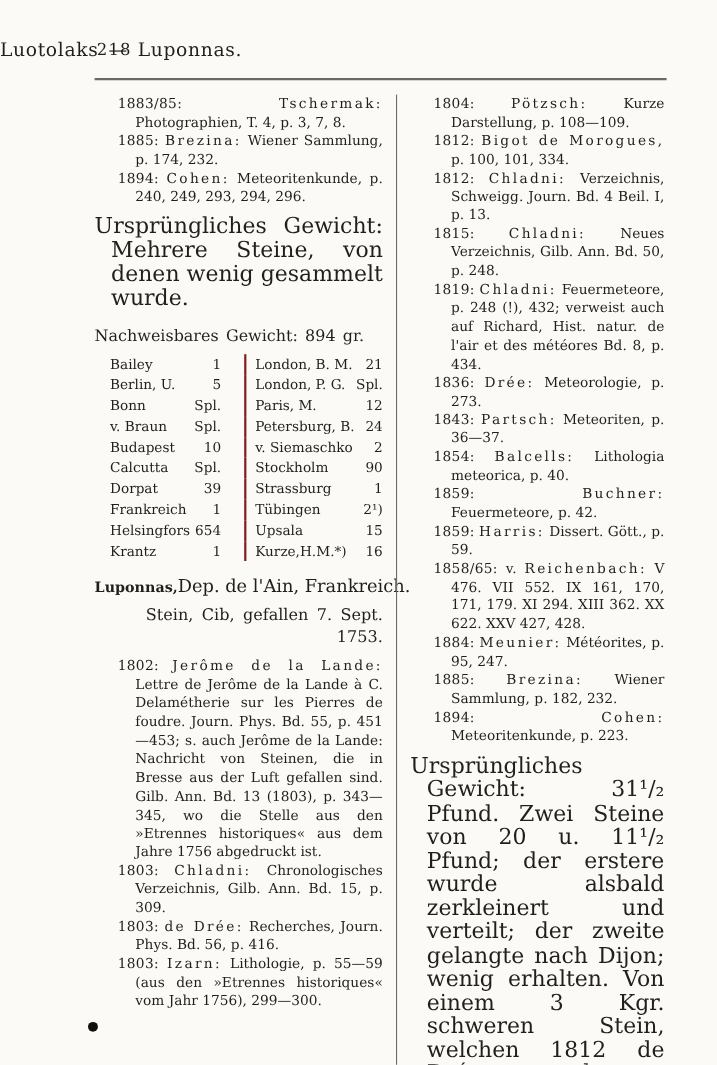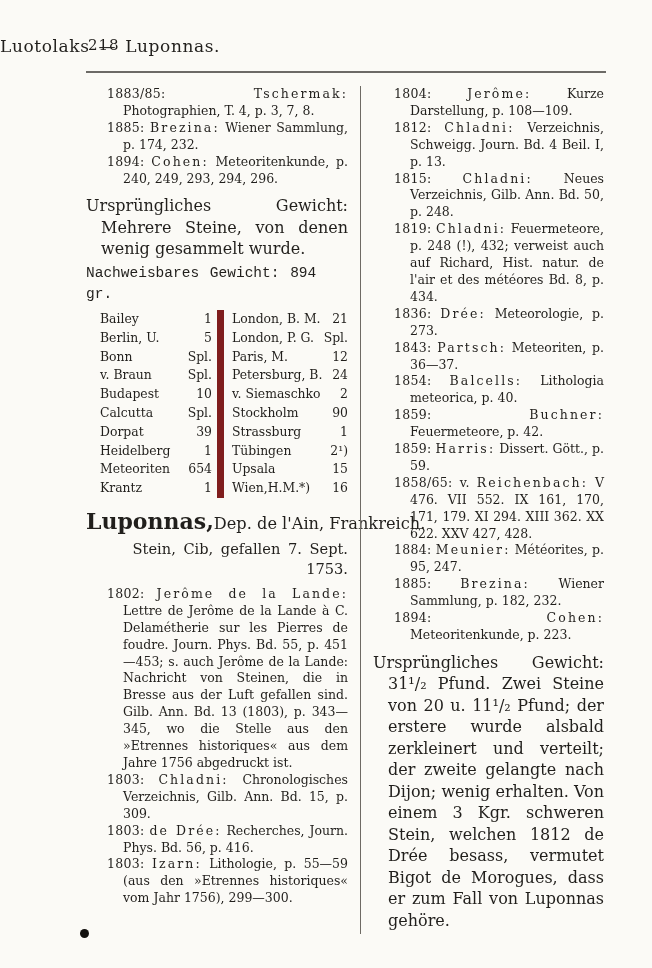--- a/index.html
+++ b/index.html
@@ -25,36 +25,36 @@
 
   p{margin:0;}
   .entry{
     font-size:12.5px;line-height:16.9px;text-align:justify;
     padding-left:37px;text-indent:-16px;
   }
   .sp{letter-spacing:2.1px;}
   .yr{letter-spacing:.3px;}
 
   .gewicht{
-    font-size:16px;line-height:21.5px;text-align:justify;
+    font-size:20px;line-height:21.5px;text-align:justify;
     padding-left:15px;text-indent:-15px;margin:8px 0 3px;
   }
-  .nachweis{font-size:14.5px;line-height:21px;margin:3px 0 5px;word-spacing:2px;font-family:Liberation Mono, monospace;}
+  .nachweis{font-size:14.5px;line-height:21px;margin:15px 0 5px;word-spacing:2px;}
 
   
   .dist-table{margin:3px 0 8px 14px;font-size:12.4px;}
   .trow{display:grid;grid-template-columns:1fr 1fr;line-height:18.8px;}
   .thalf{display:flex;justify-content:space-between;}
-  .thalf.first{padding-right:5px;border-right:7px solid #7f1d1d;align-items:flex-end;}
+  .thalf.first{padding-right:21px;border-right:2px solid #7f1d1d;align-items:flex-end;}
   .thalf.second{padding-left:8px;}
   .tval{text-align:right;white-space:nowrap;}
 
   
   .lp-heading{font-size:16.2px;line-height:22px;margin-top:12px;white-space:nowrap;}
-  .lp-heading .bold{font-weight:bold;font-size:22px;}
+  .lp-heading .bold{font-weight:bold;font-size:13px;}
   .lp-sub{text-align:right;font-size:14.6px;line-height:20px;margin:4px 0 7px;word-spacing:3px;}
   .ink-dot{position:absolute;left:80px;top:929px;width:9px;height:9px;border-radius:50%;background:#12100e;}
 </style>
 </head>
 <body>
 
 <div class="page">
 
   <div class="hdr">
     <span class="page-num">218</span>
@@ -152,47 +152,47 @@
               <span class="tval">39</span>
             </div>
             <div class="thalf second">
               <span>Strassburg</span>
               <span class="tval">1</span>
             </div>
           </div>
 
           <div class="trow">
             <div class="thalf first">
-              <span>Heidelberg</span>
+              <span>Frankreich</span>
               <span class="tval">1</span>
             </div>
             <div class="thalf second">
               <span>Tübingen</span>
               <span class="tval">2¹)</span>
             </div>
           </div>
 
           <div class="trow">
             <div class="thalf first">
-              <span>Meteoriten</span>
+              <span>Helsingfors</span>
               <span class="tval">654</span>
             </div>
             <div class="thalf second">
               <span>Upsala</span>
               <span class="tval">15</span>
             </div>
           </div>
 
           <div class="trow">
             <div class="thalf first">
               <span>Krantz</span>
               <span class="tval">1</span>
             </div>
             <div class="thalf second">
-              <span>Wien,H.M.*)</span>
+              <span>Kurze,H.M.*)</span>
               <span class="tval">16</span>
             </div>
           </div>
         </div>
 
       <p class="lp-heading"><span class="bold">Luponnas,</span><span>Dep. de l'Ain, Frankreich.</span></p>
       <p class="lp-sub">Stein, Cib, gefallen 7. Sept. 1753.</p>
 
       <div>
 
@@ -206,22 +206,23 @@
           <p class="entry"><span class="yr">1803:</span> <span class="sp">Izarn:</span> <span>Lithologie, p. 55—59 (aus den »Etrennes historiques« vom Jahr 1756), 299—300.</span></p>
         </div>
     </div>
 
     <div class="col-divider"></div>
 
     <div class="col">
 
       <div>
 
-          <p class="entry"><span class="yr">1804:</span> <span class="sp">Jerôme:</span> <span>Kurze Darstellung, p. 108—109.</span></p>
-
+          <p class="entry"><span class="yr">1804:</span> <span class="sp">Pötzsch:</span> <span>Kurze Darstellung, p. 108—109.</span></p>
+
+          <p class="entry"><span class="yr">1812:</span> <span class="sp">Bigot de Morogues,</span> <span>p. 100, 101, 334.</span></p>
 
           <p class="entry"><span class="yr">1812:</span> <span class="sp">Chladni:</span> <span>Verzeichnis, Schweigg. Journ. Bd. 4 Beil. I, p. 13.</span></p>
 
           <p class="entry"><span class="yr">1815:</span> <span class="sp">Chladni:</span> <span>Neues Verzeichnis, Gilb. Ann. Bd. 50, p. 248.</span></p>
 
           <p class="entry"><span class="yr">1819:</span> <span class="sp">Chladni:</span> <span>Feuermeteore, p. 248 (!), 432; verweist auch auf Richard, Hist. natur. de l'air et des météores Bd. 8, p. 434.</span></p>
 
           <p class="entry"><span class="yr">1836:</span> <span class="sp">Drée:</span> <span>Meteorologie, p. 273.</span></p>
 
           <p class="entry"><span class="yr">1843:</span> <span class="sp">Partsch:</span> <span>Meteoriten, p. 36—37.</span></p>

